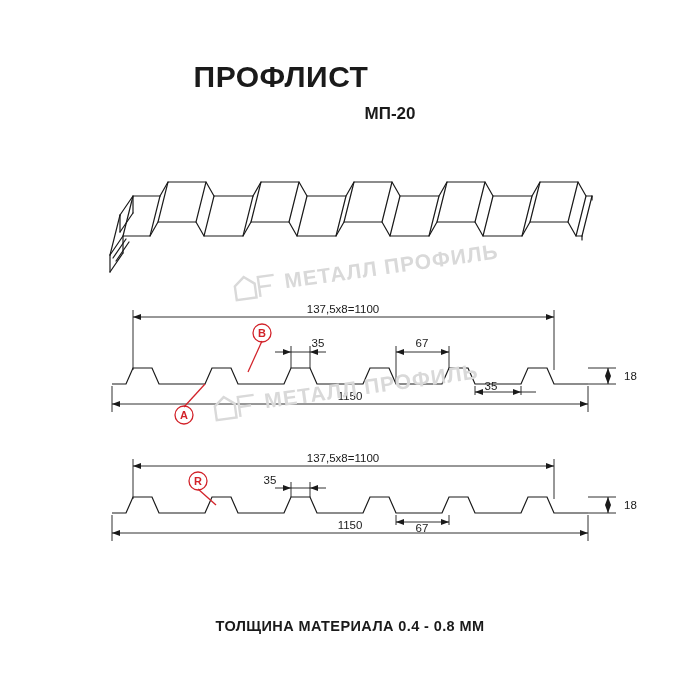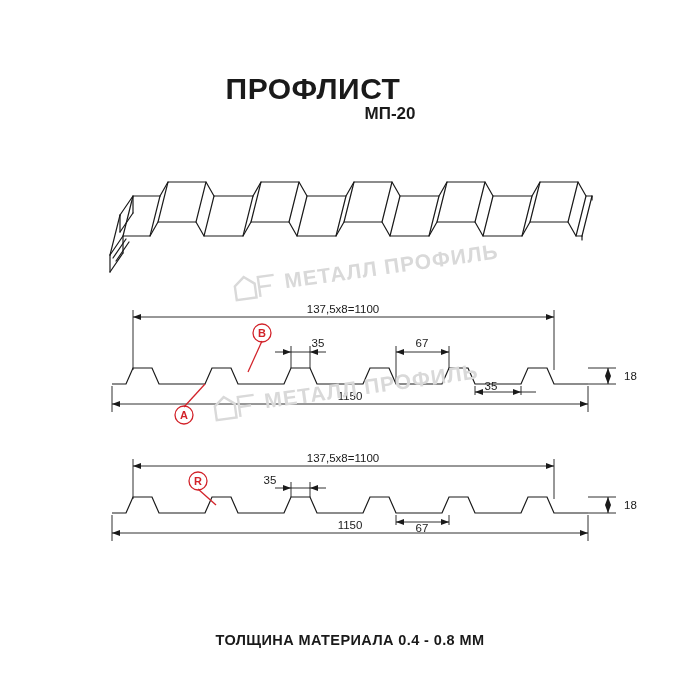--- a/index.html
+++ b/index.html
@@ -16,42 +16,41 @@
     overflow: hidden;
   }
   .sheet {
     position: absolute;
     inset: 0;
     width: 700px;
     height: 700px;
   }
   .title {
     position: absolute;
-    top: 72px;
+    top: 60px;
     left: 0;
     width: 562px;
     text-align: center;
     font-size: 30px;
     font-weight: bold;
     letter-spacing: 0.5px;
-    margin-left: 32px;
   }
   .subtitle {
     position: absolute;
     top: 104px;
     left: 0;
     width: 700px;
     text-align: center;
     font-size: 17px;
     font-weight: bold;
     margin-left: 40px;
   }
   .footer {
     position: absolute;
-    top: 632px;
+    top: 618px;
     left: 0;
     width: 700px;
     text-align: center;
     font-size: 14.5px;
     font-weight: bold;
     letter-spacing: 0.4px;
   }
   .wm {
     position: absolute;
     pointer-events: none;

